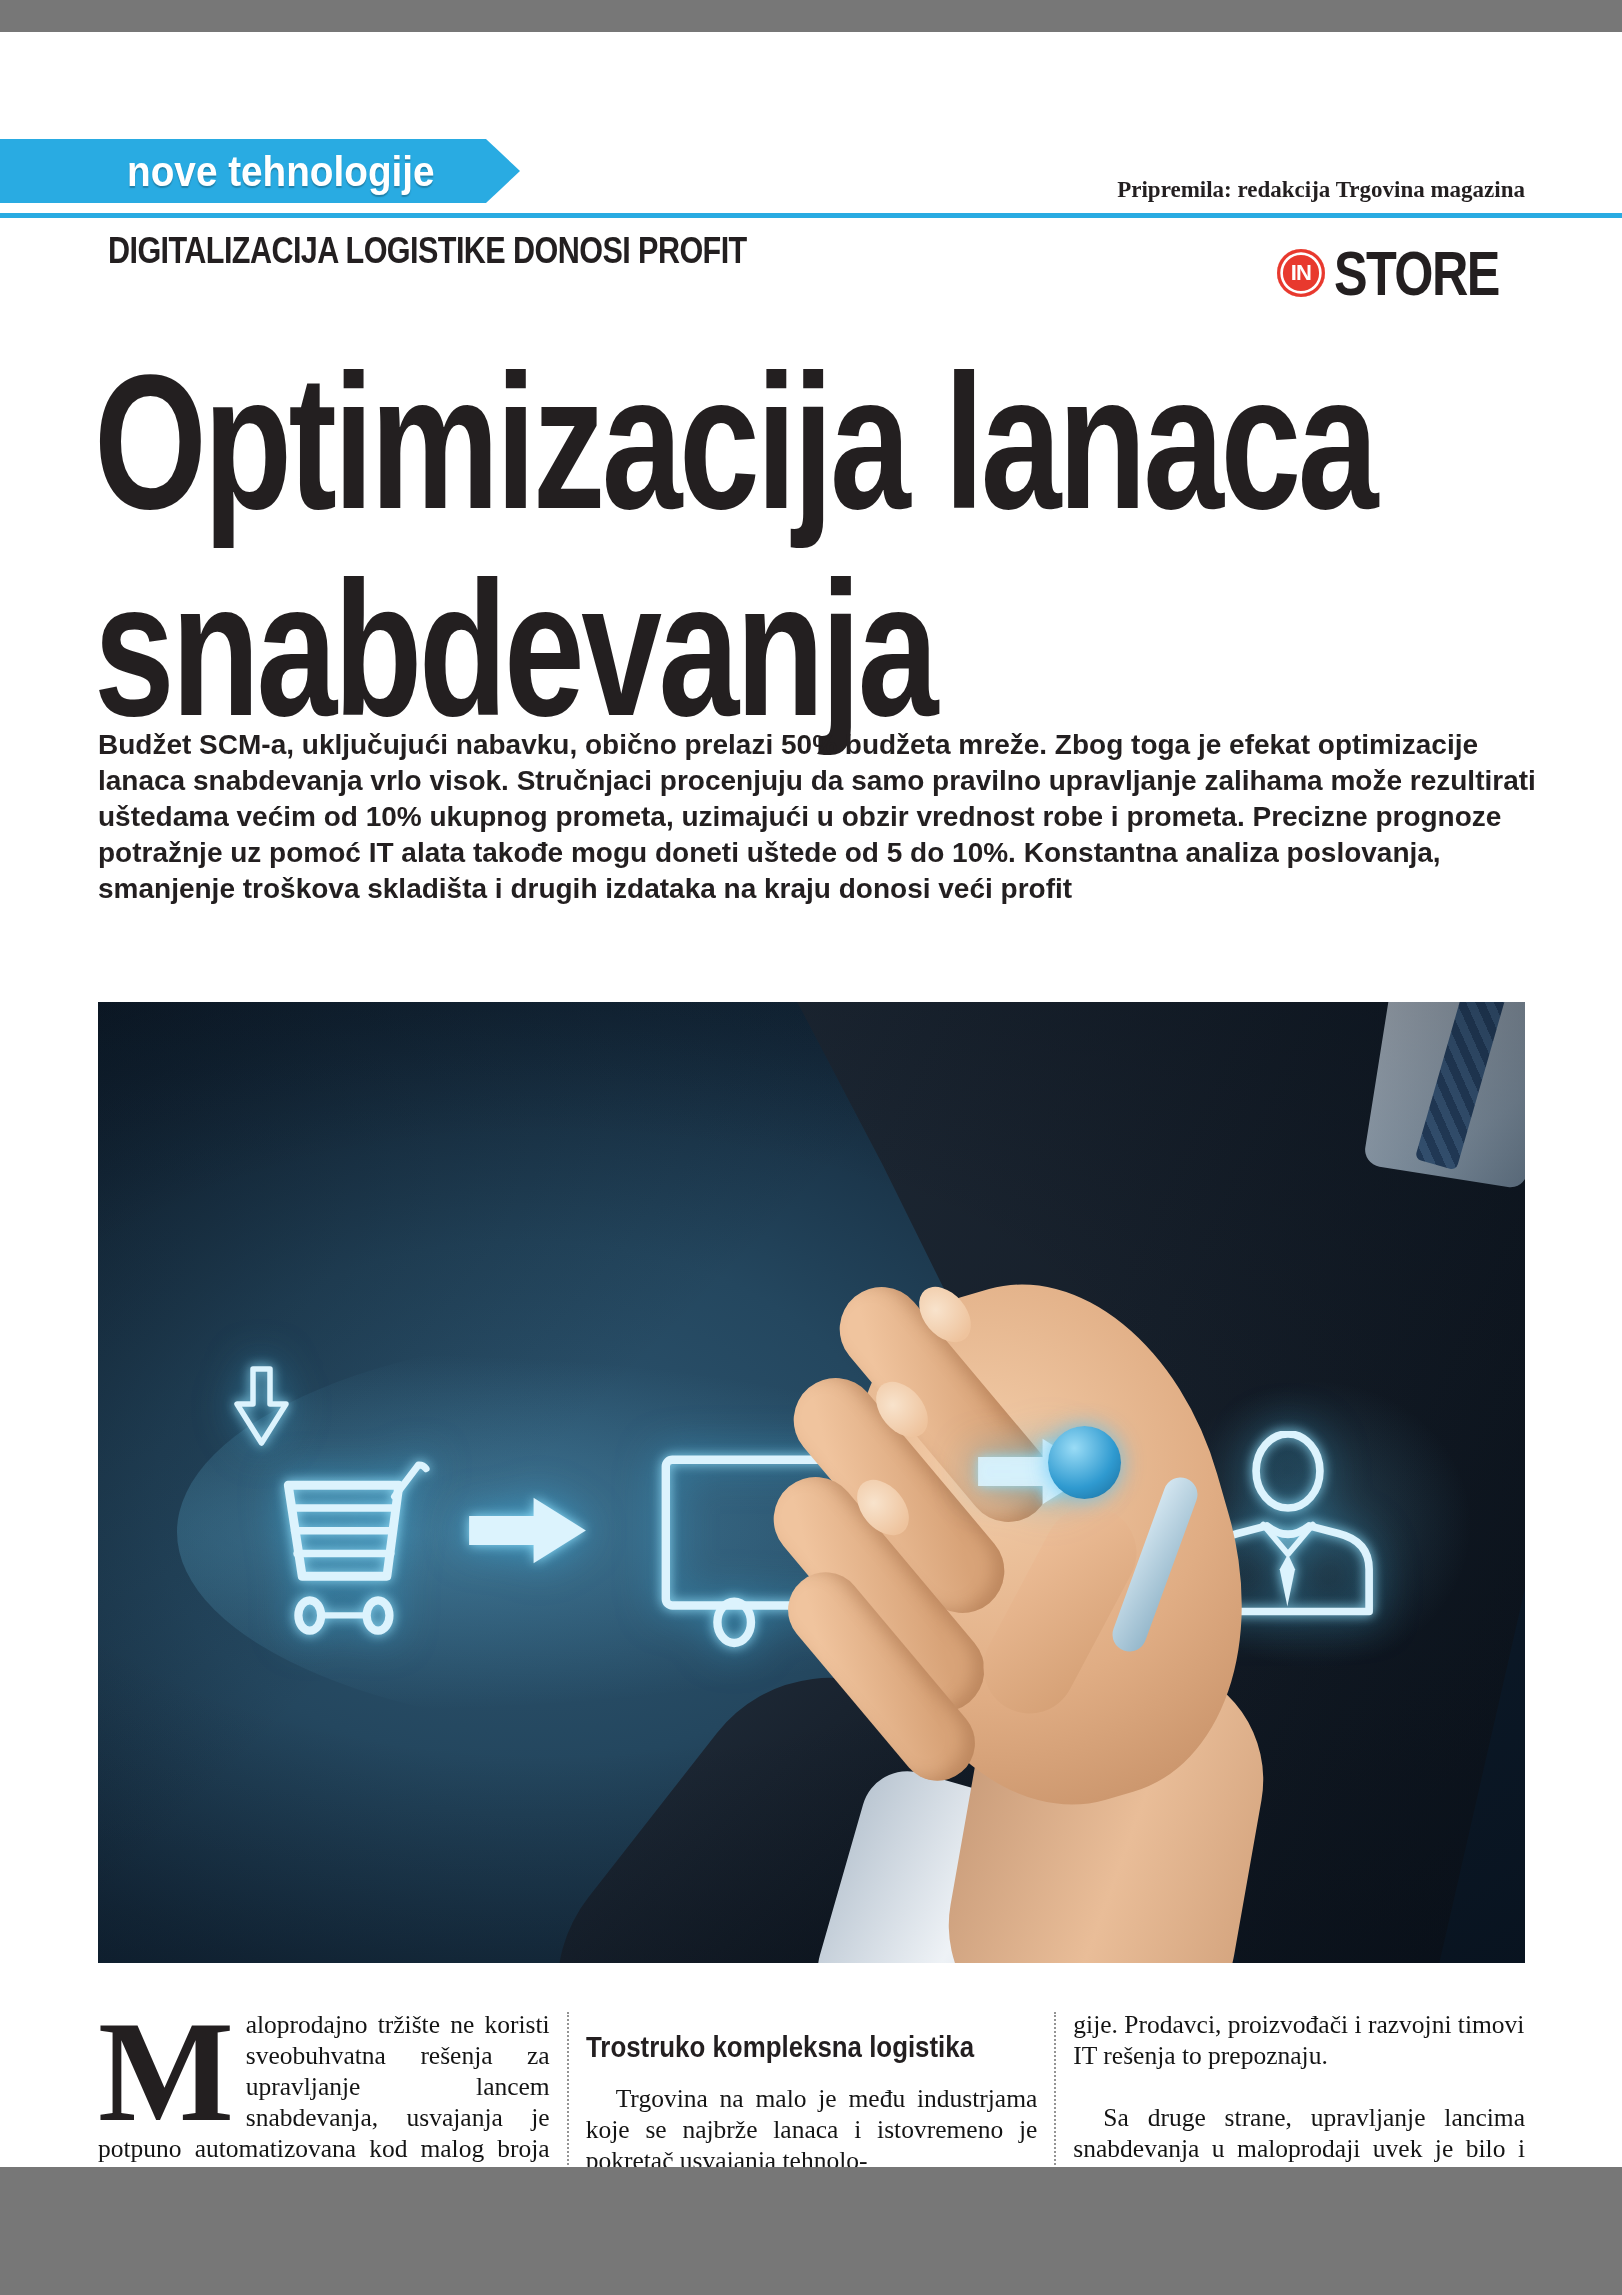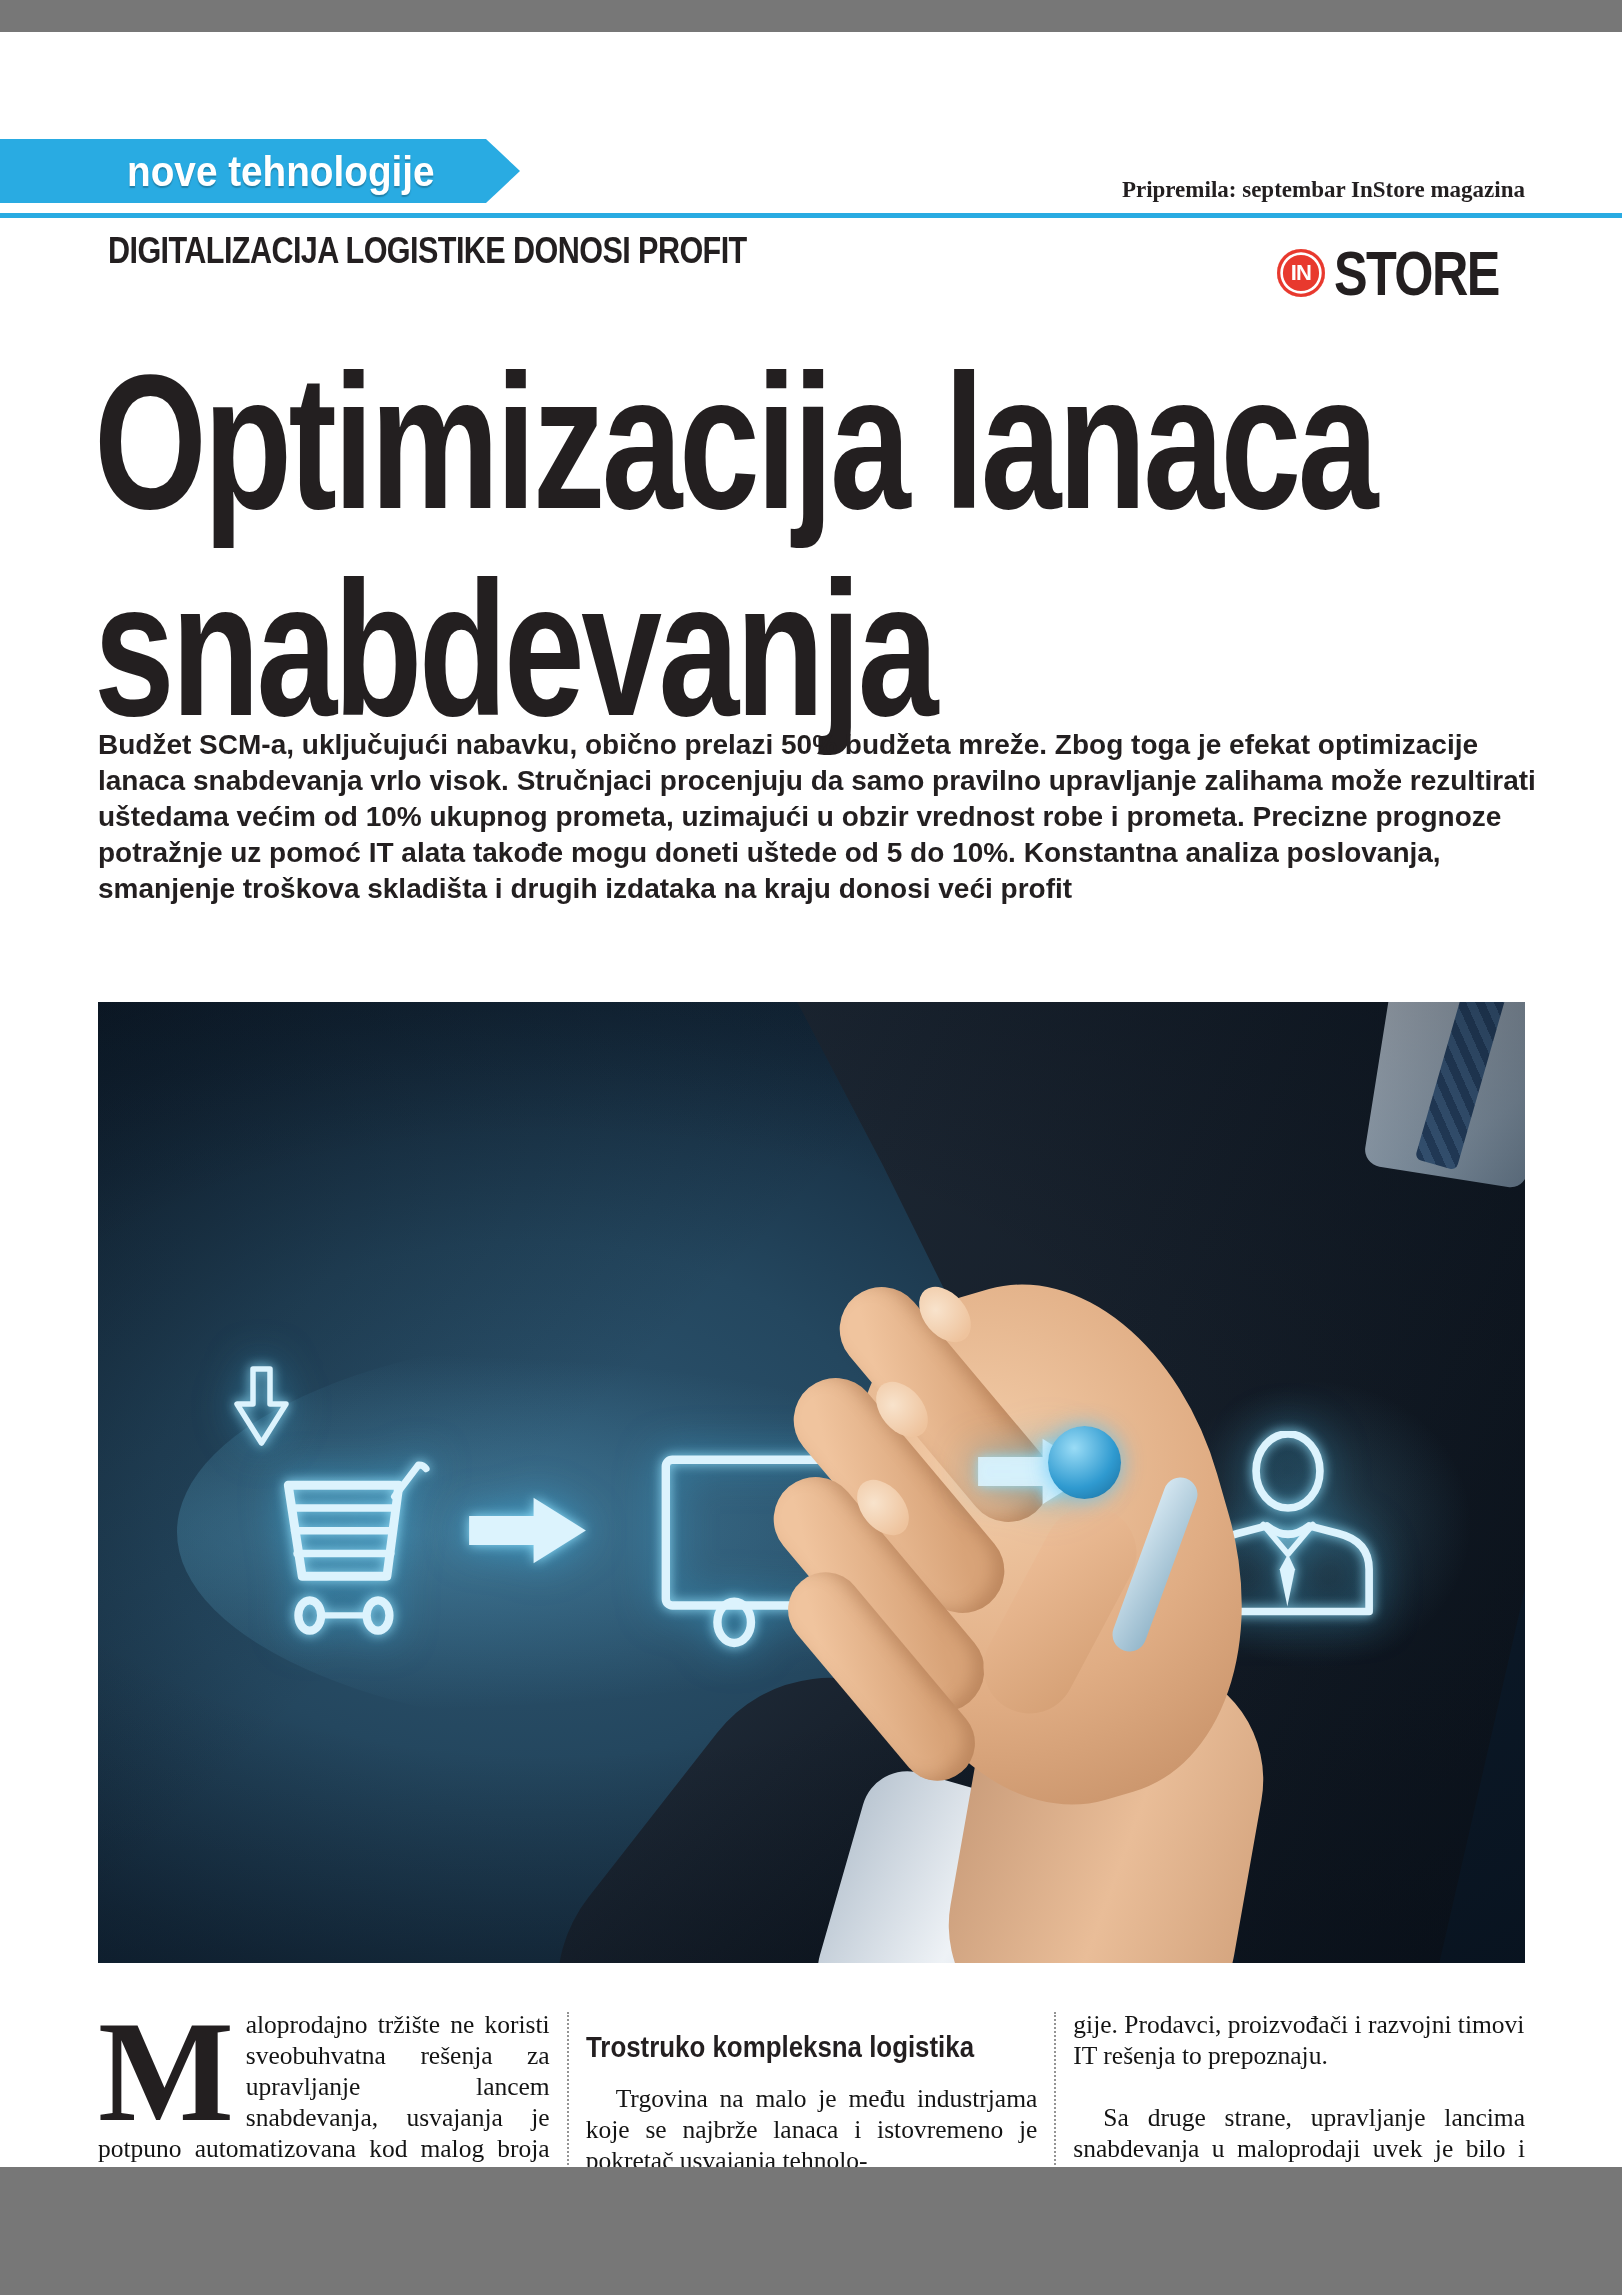--- a/index.html
+++ b/index.html
@@ -181,21 +181,21 @@
   .footer-url{font-size:23px;color:#231f20;white-space:nowrap;}
 </style>
 </head>
 <body>
 
 <div class="page">
 
   <div class="banner">
     <div class="banner-label">nove tehnologije</div>
   </div>
-  <div class="byline">Pripremila: septembar InStore magazina</div>
+  <div class="byline">Pripremila: redakcija Trgovina magazina</div>
   <div class="blue-rule"></div>
   <div class="kicker">DIGITALIZACIJA LOGISTIKE DONOSI PROFIT</div>
   <div class="logo-top">
     <div class="logo-oval">
       <span>IN</span>
     </div>
     <div class="logo-word">STORE</div>
   </div>
 
   <div class="headline">

